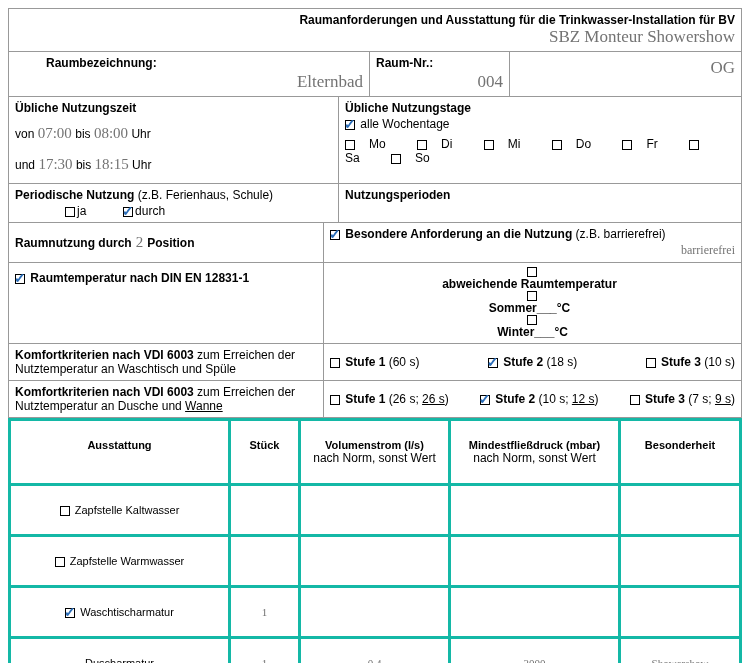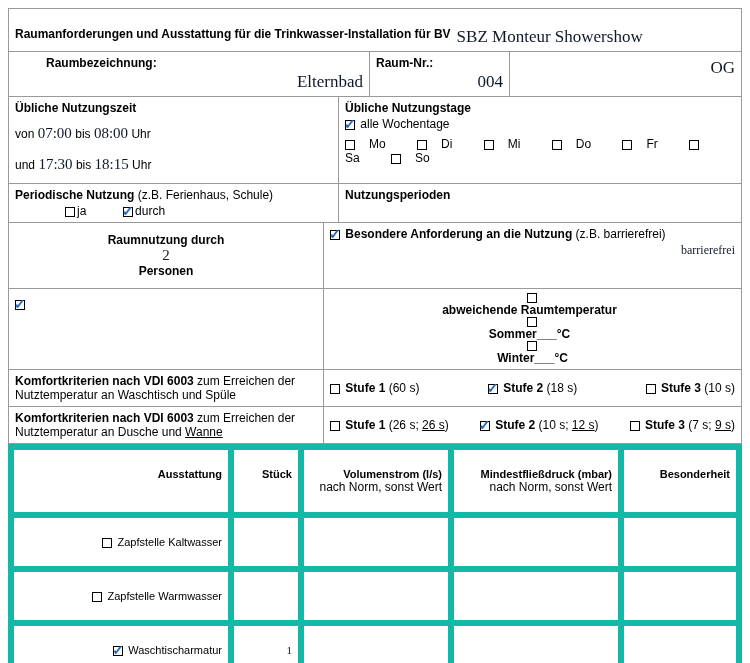--- a/index.html
+++ b/index.html
@@ -7,21 +7,21 @@
     margin: 0;
     padding: 8px;
     font-family: Arial, sans-serif;
     font-size: 12px;
     color: #000;
     background: #fff;
     width: 750px;
   }
   .hw {
     font-family: 'Comic Sans MS', cursive;
-    color: #0f172a;
+    color: #737373;
     font-size: 15px;
   }
   .hw-big { font-size: 17px; }
   .container {
     border: 1px solid #999;
   }
   .row {
     display: flex;
     border-bottom: 1px solid #999;
   }
@@ -54,38 +54,38 @@
     font-weight: bold;
   }
   .fill { flex: 1; }
   .val-right { align-self: flex-end; margin-top: 2px; }
   .u { text-decoration: underline; }
   table.equip {
     width: 100%;
     border-collapse: collapse;
   }
   table.equip th, table.equip td {
-    border: 6px solid #14b8a6;
+    border: 3px solid #14b8a6;
     padding: 18px 6px;
-    text-align: right;
+    text-align: center;
     font-size: 11px;
     vertical-align: top;
   }
   table.equip th { font-weight: bold; }
   table.equip .sub { font-weight: normal; font-size: 12px; }
   .center { text-align: center; }
   .days span { margin-right: 14px; }
 </style>
 </head>
 <body>
 
 <div class="container">
 
   <div class="row">
-    <div class="cell fill" style="flex-direction:row;align-items:flex-start;margin-top:14px;">
+    <div class="cell fill" style="flex-direction:column;align-items:flex-end;">
       <span class="bold">Raumanforderungen und Ausstattung für die Trinkwasser-Installation für BV</span>
       <span class="hw hw-big" style="margin-left:6px;">SBZ Monteur Showershow</span>
     </div>
   </div>
 
   <div class="row">
     <div class="cell" style="width:330px;margin-left:31px;">
       <span class="bold">Raumbezeichnung:</span>
       <span class="hw hw-big val-right">Elternbad</span>
     </div>
@@ -145,39 +145,40 @@
         <span style="display:inline-block;width:30px;"></span>
         <span class="cb checked"></span><span>durch</span>
       </div>
     </div>
     <div class="cell fill">
       <span class="bold">Nutzungsperioden</span>
     </div>
   </div>
 
   <div class="row">
-    <div class="cell" style="width:315px;justify-content:center;flex-direction:column;align-items:center;padding-top:10px;padding-bottom:10px;">
+    <div class="cell" style="width:315px;justify-content:flex-start;flex-direction:row;align-items:center;padding-top:10px;padding-bottom:10px;">
       <span class="bold">Raumnutzung durch</span>
       <span class="hw" style="margin:0 4px;">2</span>
-      <span class="bold">Personen</span>
+      <span class="bold">Position</span>
     </div>
     <div class="cell fill">
       <div>
         <span class="cb checked"></span>
         <span class="bold">Besondere Anforderung an die Nutzung</span>
         <span>(z.B. barrierefrei)</span>
       </div>
       <span class="hw val-right" style="font-size:12px;">barrierefrei</span>
     </div>
   </div>
 
   <div class="row">
     <div class="cell" style="width:315px;padding-top:8px;padding-bottom:8px;">
       <div>
         <span class="cb checked"></span>
+        <span class="bold">Raumtemperatur nach DIN EN 12831-1</span>
       </div>
     </div>
     <div class="cell fill" style="flex-direction:column;align-items:center;">
       <span class="cb"></span>
       <span class="bold" style="margin-right:6px;">abweichende Raumtemperatur</span>
       <span class="cb"></span>
       <span class="bold" style="margin-right:6px;">Sommer___°C</span>
       <span class="cb"></span>
       <span class="bold">Winter___°C</span>
     </div>

